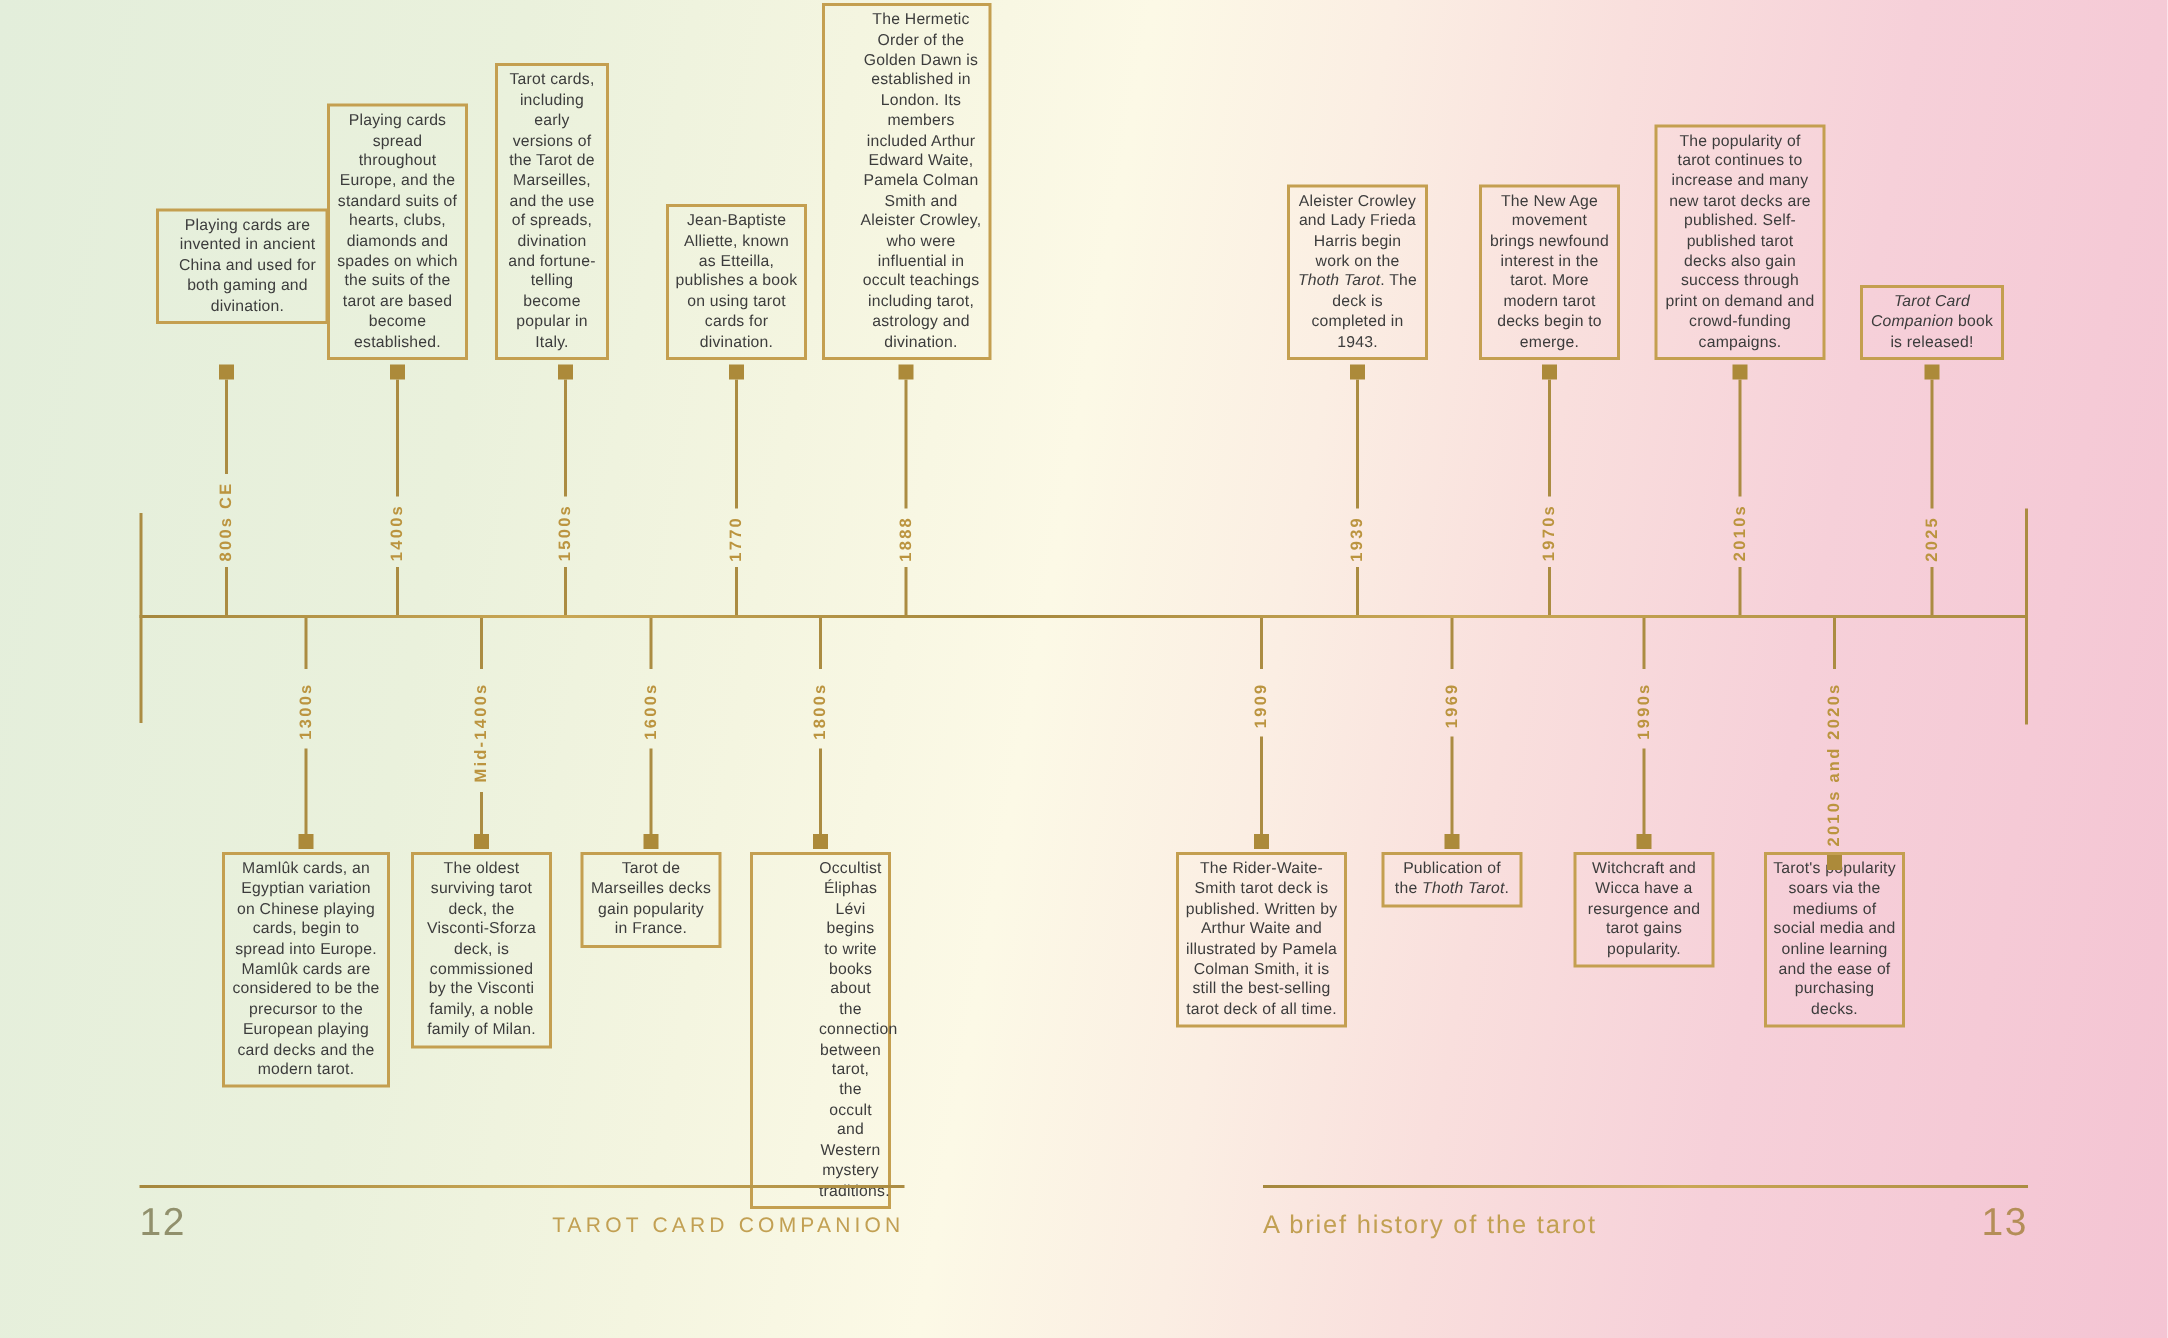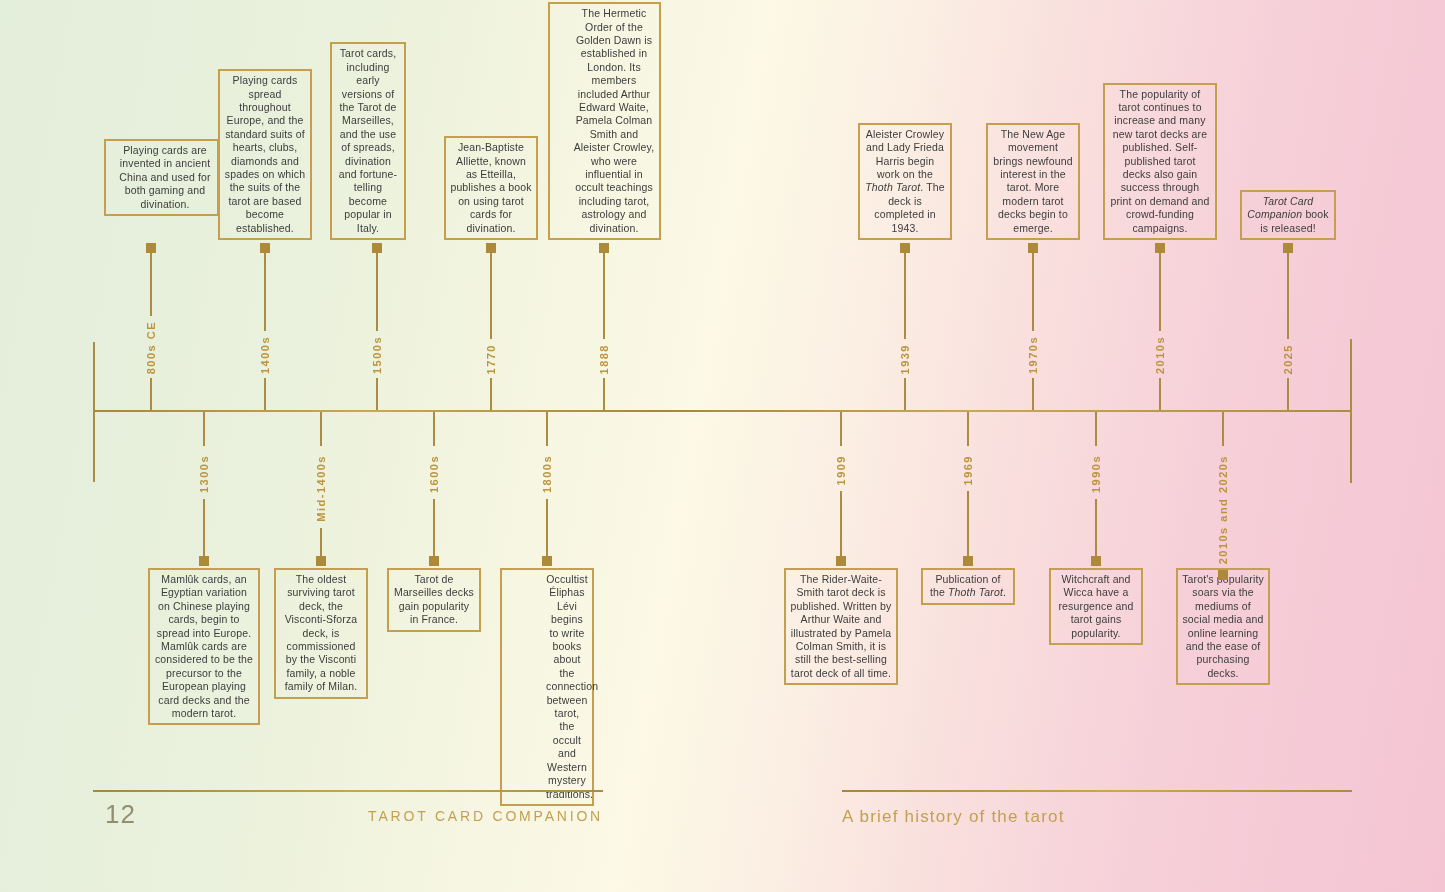--- a/index.html
+++ b/index.html
@@ -37,21 +37,21 @@
   .ylabel{
     writing-mode:vertical-rl; text-orientation:mixed; transform:rotate(180deg);
     white-space:nowrap; flex:0 0 auto;
     font-size:11px; font-weight:bold; letter-spacing:1.5px; color:var(--c-label);
   }
   .conn.top .ylabel{margin:5px 0 4px 0;}
   .conn.bot .ylabel{margin:9px 0 6px 0;}
   .rule{position:absolute; top:790px; width:510px; height:2px;
     background:linear-gradient(90deg,#a5873d,#c9a755 55%,#ab8c42);}
   .rule.left{left:93px;} .rule.right{left:842px;}
-  .pagenum{position:absolute; top:799px; font-size:26px; letter-spacing:1px;margin-left:12px;}
+  .pagenum{position:absolute; top:799px; font-size:26px; letter-spacing:1px;}
   .pagenum.left{left:93px; color:var(--c-pn-left);}
   .pagenum.right{left:842px; width:510px; text-align:right; color:var(--c-pn-right);}
   .running.left{position:absolute; top:808px; left:93px; width:510px; text-align:right;
     font-size:14px; letter-spacing:2.8px; color:var(--c-title);}
   .running.right{position:absolute; top:807px; left:842px;
     font-size:17px; letter-spacing:1.2px; color:var(--c-title);}
 </style>
 </head>
 <body>
 
@@ -179,13 +179,14 @@
         <div class="seg grow"></div>
         <div class="mk"></div>
       </div>
     </div>
 
   <div class="rule left"></div>
   <div class="rule right"></div>
   <div class="pagenum left">12</div>
   <div class="running left">TAROT CARD COMPANION</div>
   <div class="running right">A brief history of the tarot</div>
+  <div class="pagenum right">13</div>
 </div>
 
 </body></html>

